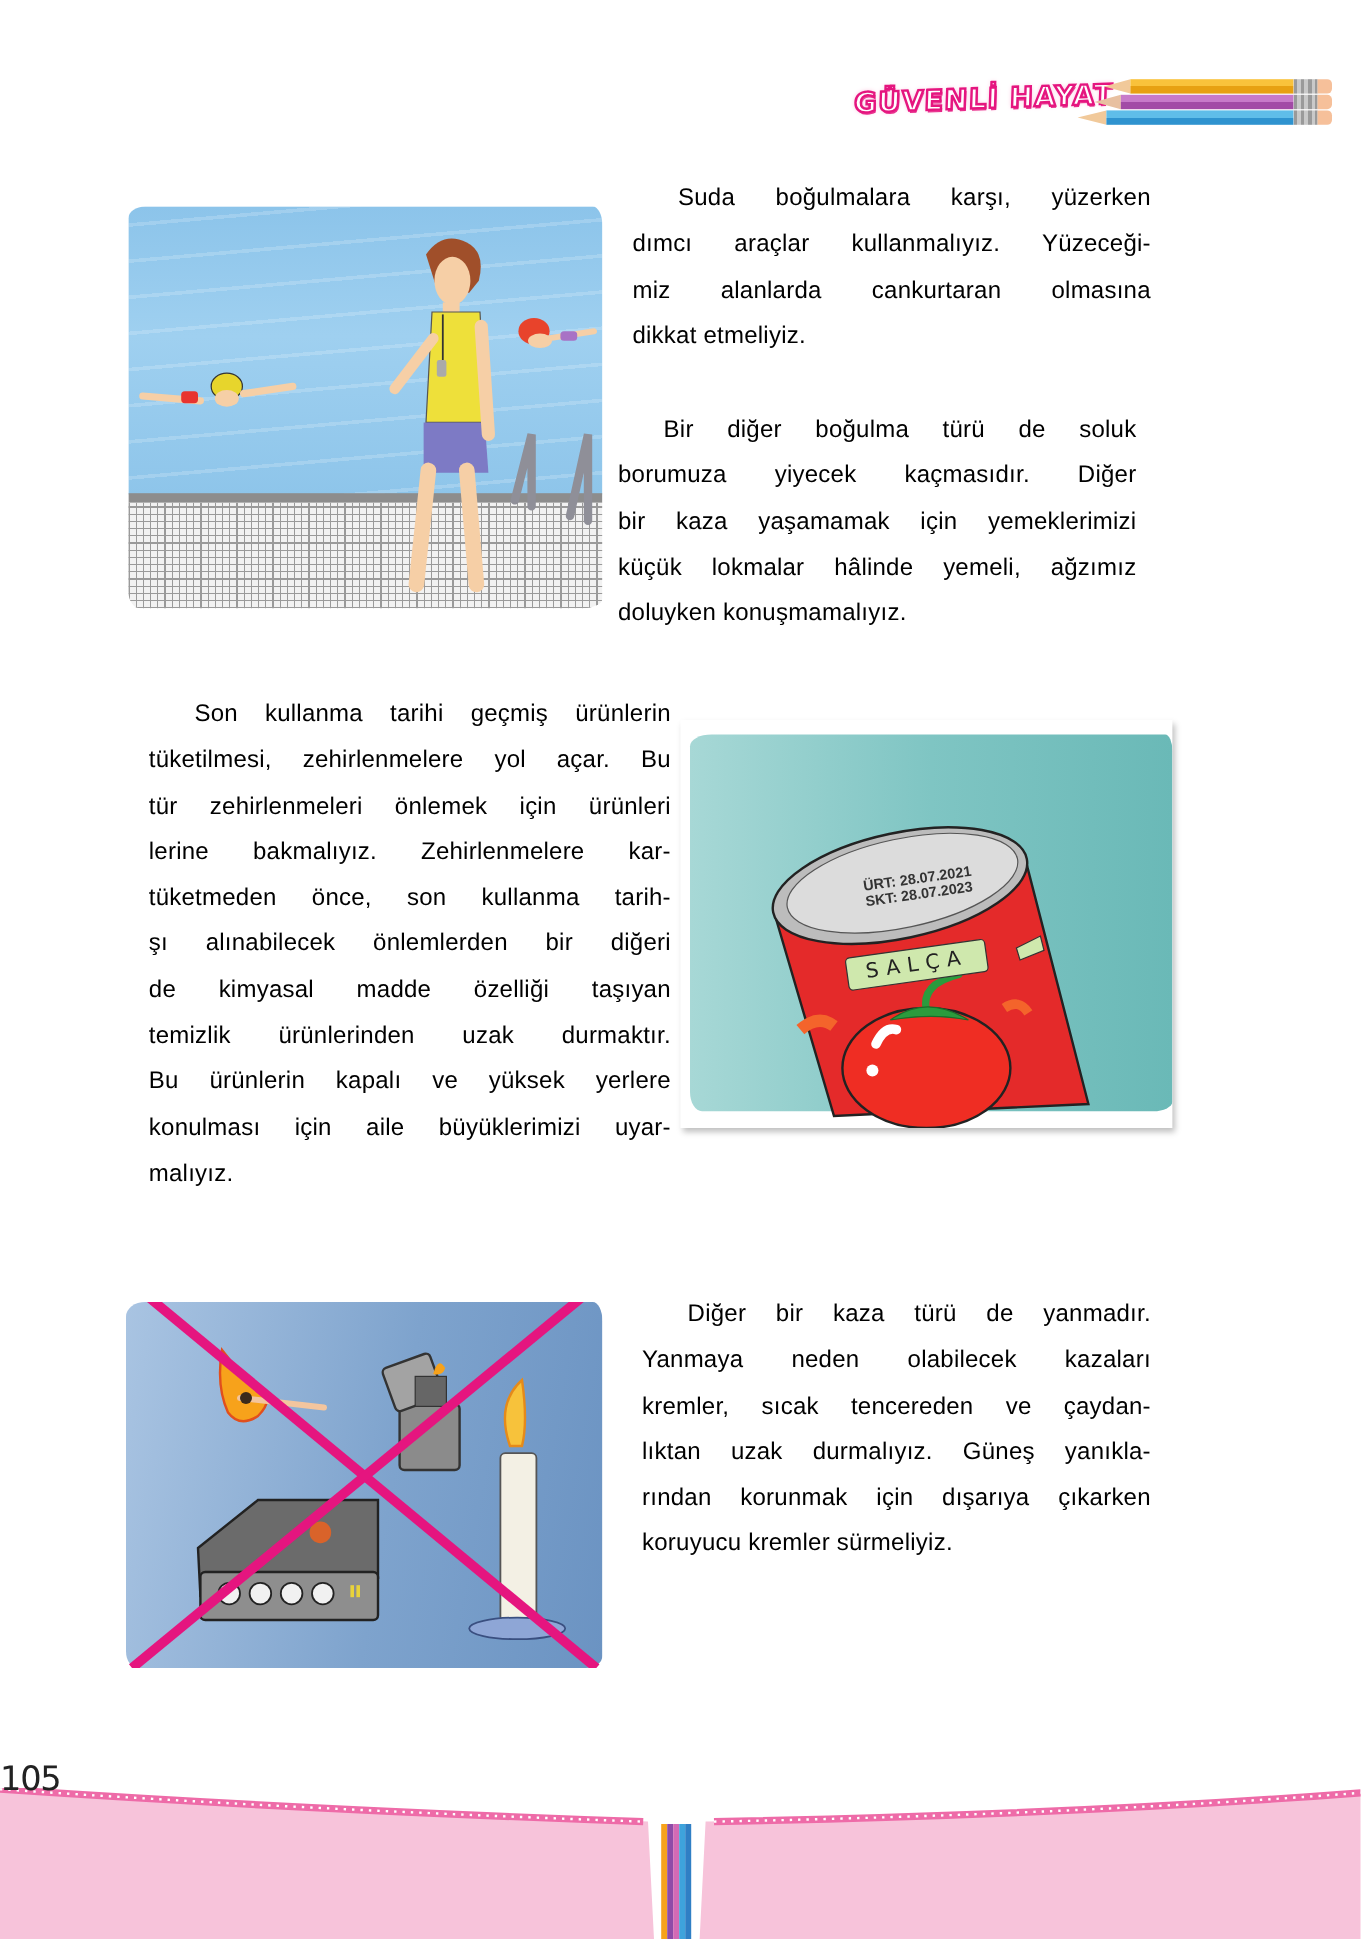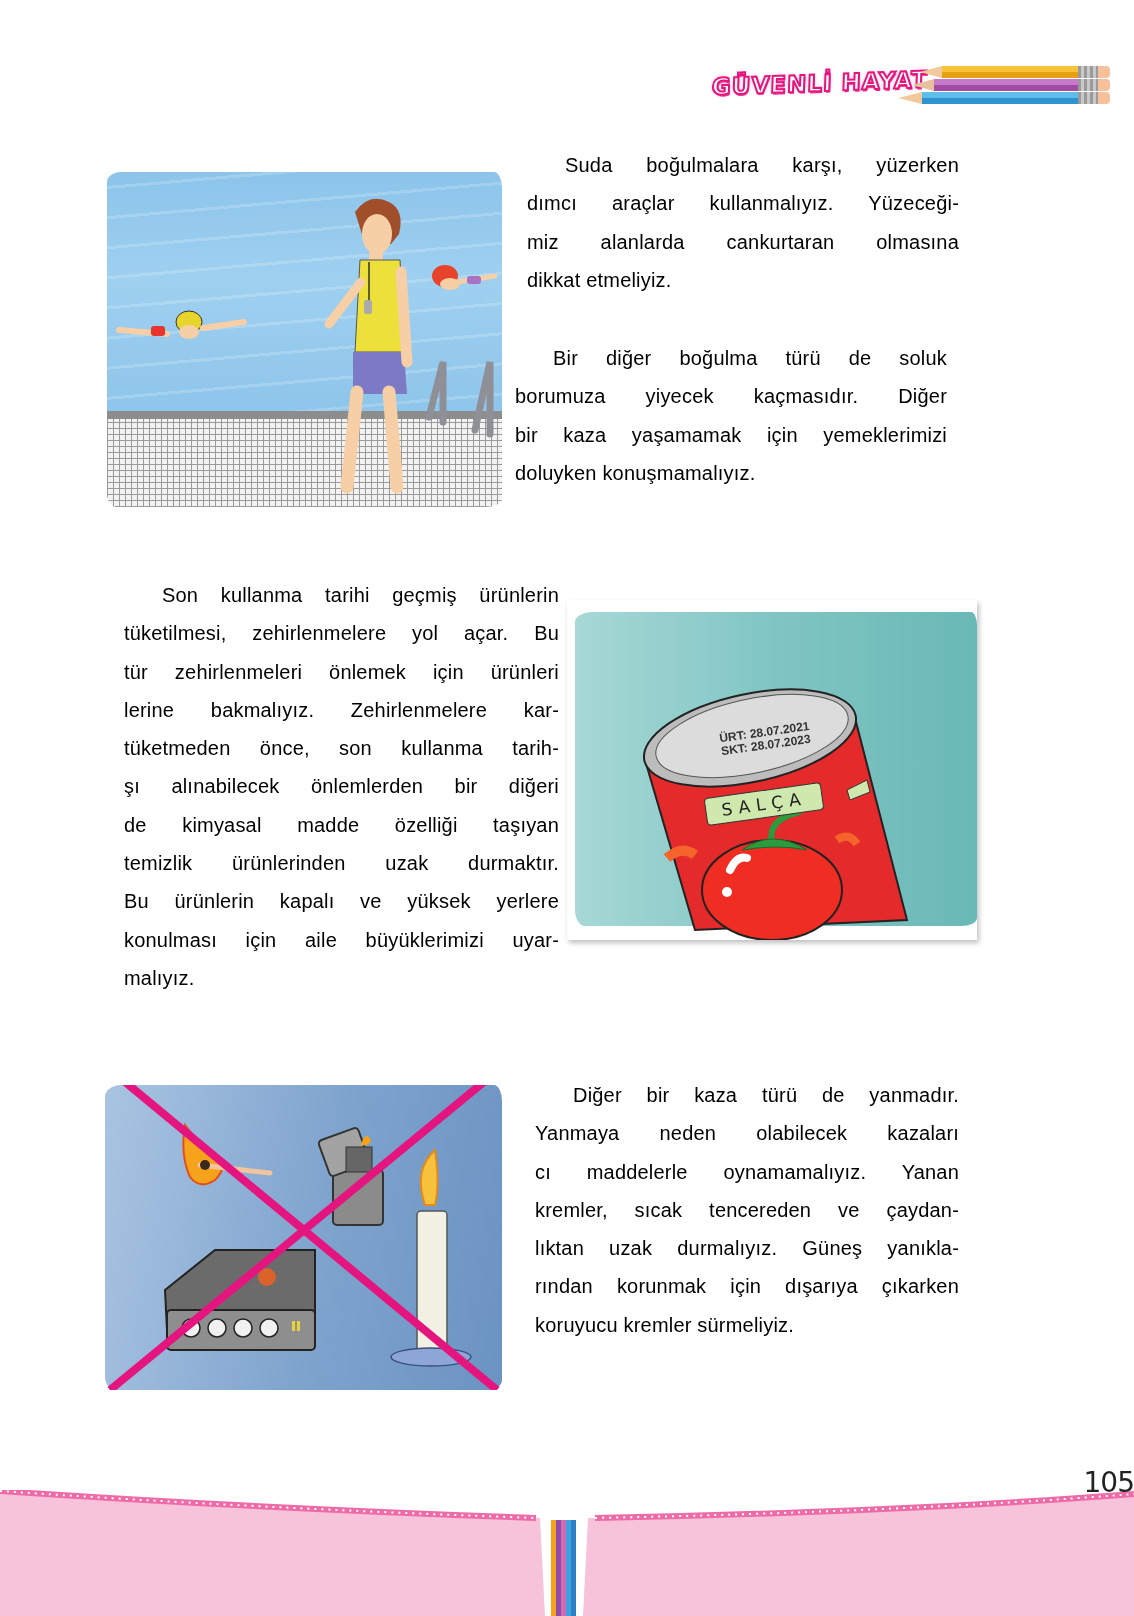--- a/index.html
+++ b/index.html
@@ -58,21 +58,21 @@
       font-family: "DejaVu Sans", sans-serif; font-size: 17px; letter-spacing: 6px; color: #222; text-align: center; line-height: 26px; }
 
     
     .fire-ill { left: 105px; top: 1085px; width: 397px; height: 305px; }
     .fire-bg { position: absolute; inset: 0;
       background: linear-gradient(100deg, #a9c4e2 0%, #7ea3cd 55%, #6b93c2 100%);
       border-radius: 16px 8px 14px 10px / 12px 16px 10px 14px; }
 
     
     .footer { position: absolute; left: 0; top: 1490px; width: 1134px; height: 126px; }
-    .page-number { position: absolute; left: 0; width: 1134px; top: 1466px; text-align: right;
+    .page-number { position: absolute; left: 0; width: 1134px; top: 1466px; text-align: left;
       font-family: "DejaVu Sans", sans-serif; font-size: 28px; color: #222; letter-spacing: -1px; }
   </style>
 </head>
 <body>
 
 <div>
   <div class="header-title">GÜVENLİ HAYAT</div>
   <div class="pencils">
     <div class="pencil" style="left:8px; top:2px; width:190px;">
       <div style="width:0;height:0;border-top:6px solid transparent;border-bottom:6px solid transparent;border-right:22px solid #f1c99a;"></div>
@@ -133,20 +133,21 @@
   <span class="line indent">Suda boğulmalara karşı, yüzerken</span>
   <span class="line">dımcı araçlar kullanmalıyız. Yüzeceği-</span>
   <span class="line">miz alanlarda cankurtaran olmasına</span>
   <span class="line last">dikkat etmeliyiz.</span>
 </div>
 
 <div class="para" style="left:515px; top:339px; width:432px;">
   <span class="line indent">Bir diğer boğulma türü de soluk</span>
   <span class="line">borumuza yiyecek kaçmasıdır. Diğer</span>
   <span class="line">bir kaza yaşamamak için yemeklerimizi</span>
+  <span class="line">küçük lokmalar hâlinde yemeli, ağzımız</span>
   <span class="line last">doluyken konuşmamalıyız.</span>
 </div>
 
 <div class="para" style="left:124px; top:576px; width:435px;">
   <span class="line indent">Son kullanma tarihi geçmiş ürünlerin</span>
   <span class="line">tüketilmesi, zehirlenmelere yol açar. Bu</span>
   <span class="line">tür zehirlenmeleri önlemek için ürünleri</span>
   <span class="line">lerine bakmalıyız. Zehirlenmelere kar-</span>
   <span class="line">tüketmeden önce, son kullanma tarih-</span>
   <span class="line">şı alınabilecek önlemlerden bir diğeri</span>
@@ -221,21 +222,20 @@
   </svg>
   <svg width="397" height="305" style="position:absolute;left:0;top:0;">
     <line x1="2" y1="-18" x2="392" y2="305" stroke="#e5157f" stroke-width="8"></line>
     <line x1="397" y1="-18" x2="5" y2="305" stroke="#e5157f" stroke-width="8"></line>
   </svg>
 </div>
 
 <div class="para" style="left:535px; top:1076px; width:424px;">
   <span class="line indent">Diğer bir kaza türü de yanmadır.</span>
   <span class="line">Yanmaya neden olabilecek kazaları</span>
-  <span class="line">cı maddelerle oynamamalıyız. Yanan</span>
   <span class="line">kremler, sıcak tencereden ve çaydan-</span>
   <span class="line">lıktan uzak durmalıyız. Güneş yanıkla-</span>
   <span class="line">rından korunmak için dışarıya çıkarken</span>
   <span class="line last">koruyucu kremler sürmeliyiz.</span>
 </div>
 
 <div class="footer">
   <svg width="1134" height="126" style="position:absolute;left:0;top:0;">
     <path d="M0 0 Q250 18 540 28 L545 126 L0 126 Z" fill="#f7c3da"></path>
     <path d="M588 28 Q900 22 1134 4 L1134 126 L583 126 Z" fill="#f7c3da"></path>

